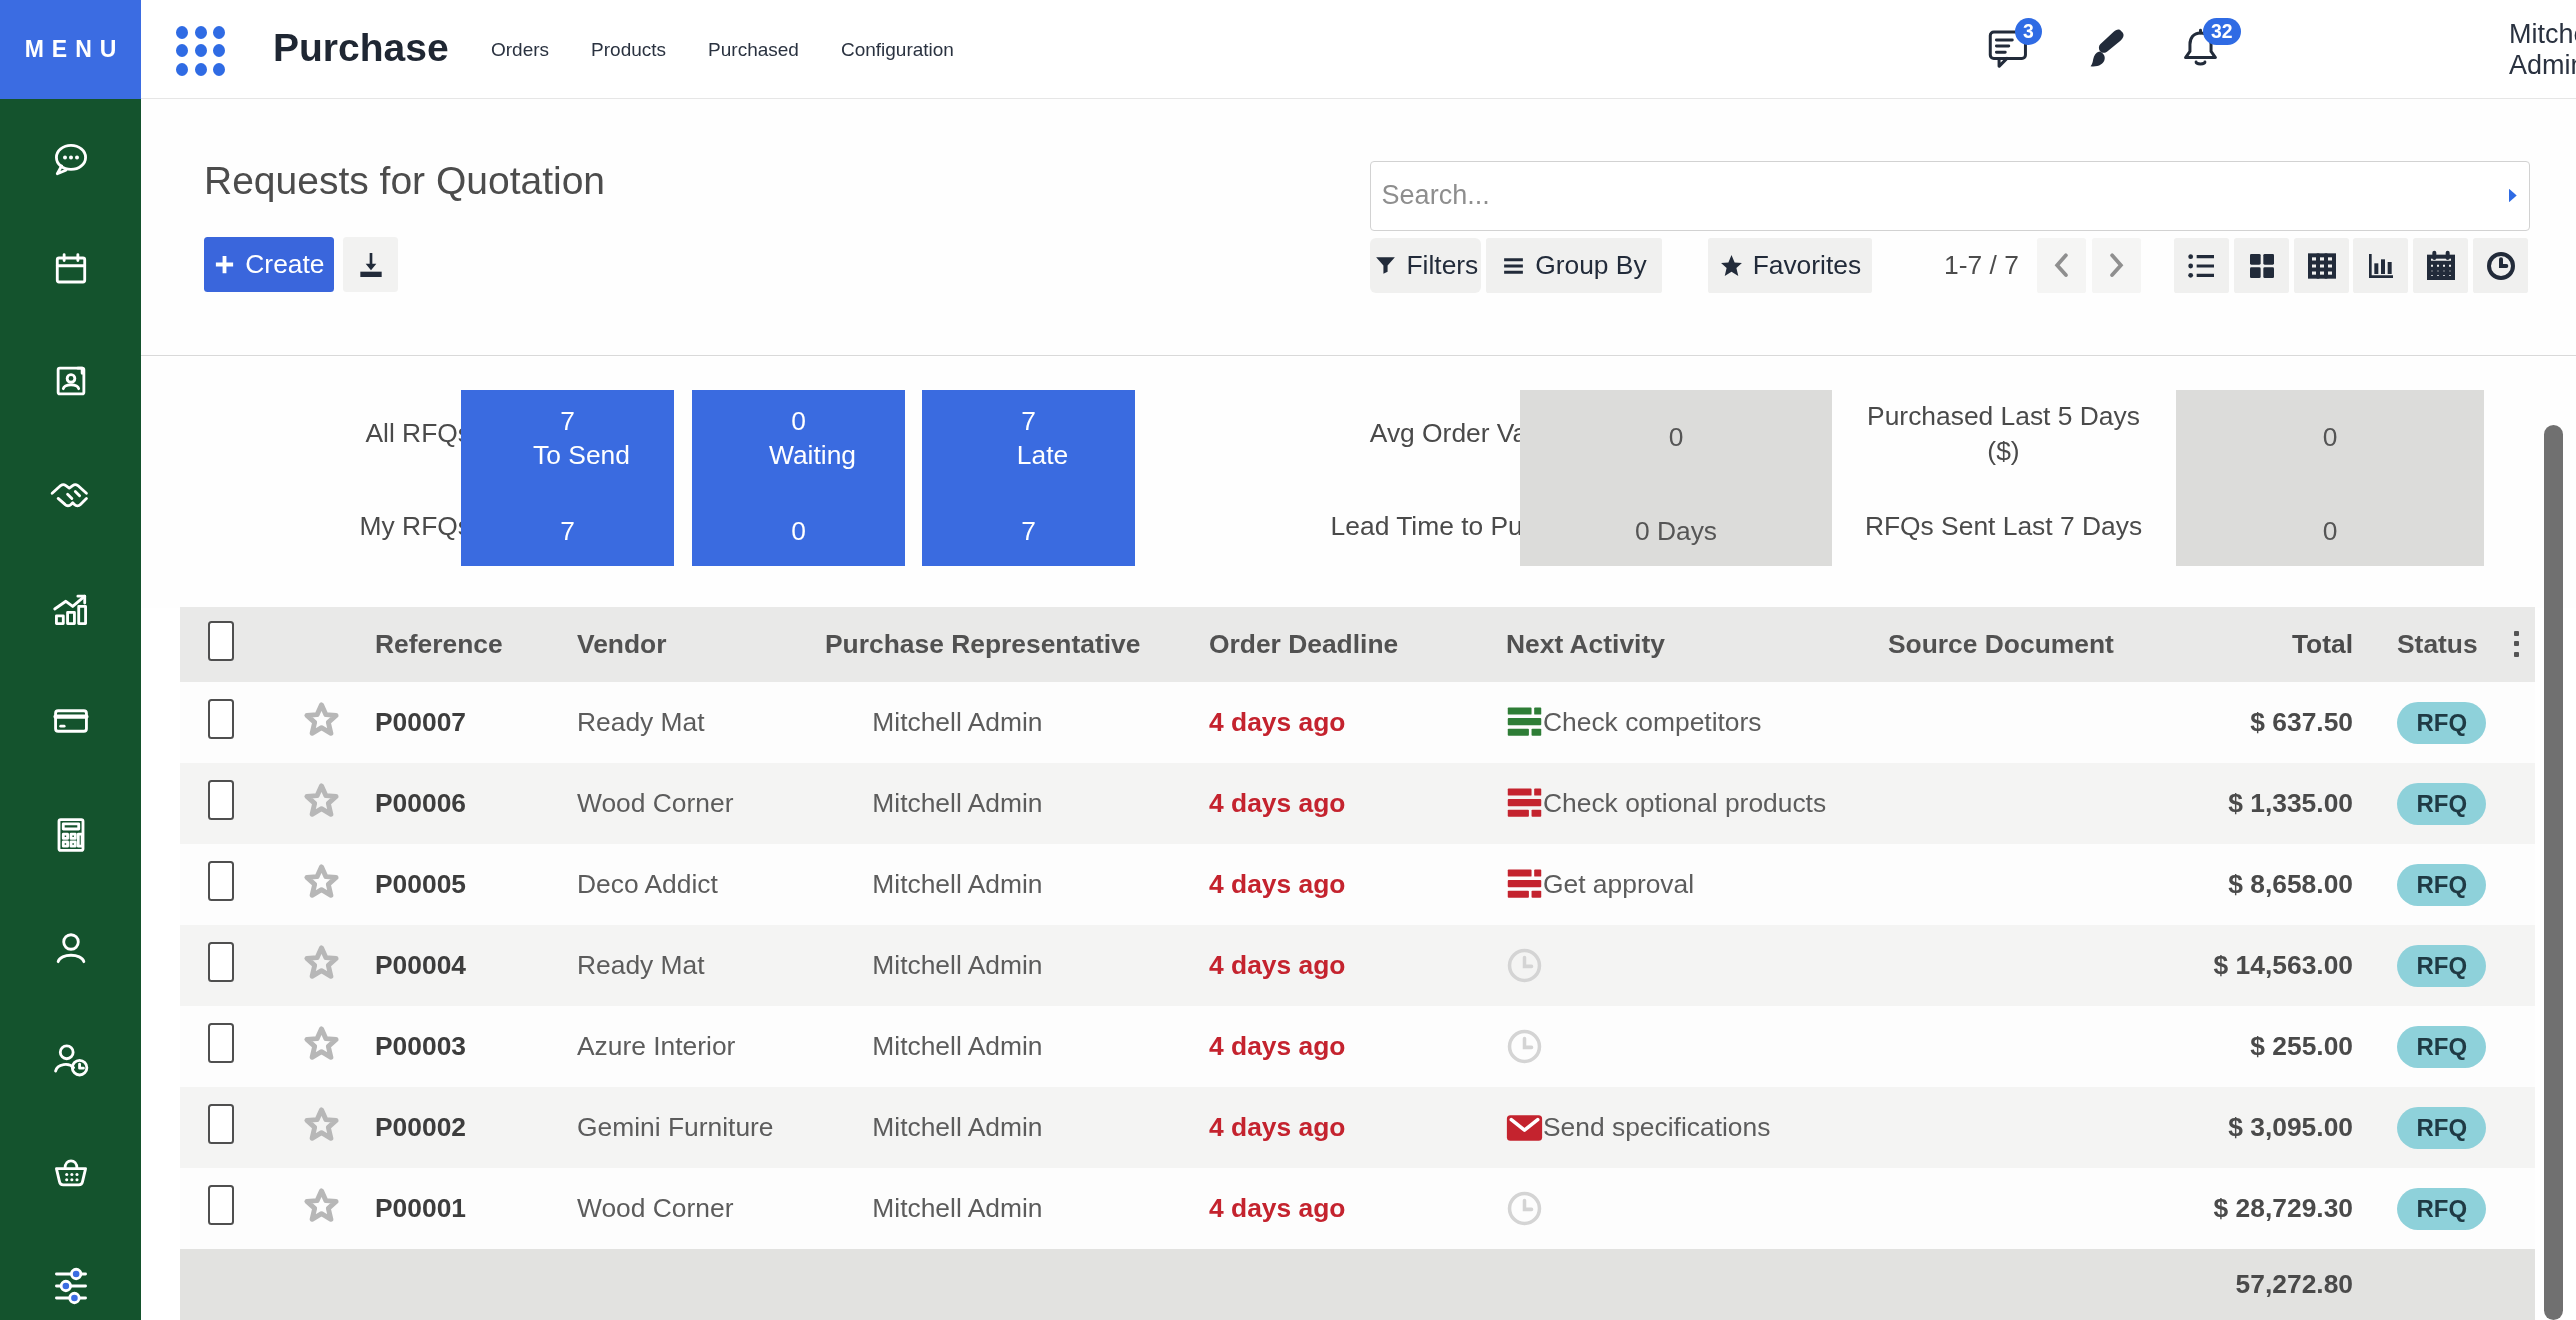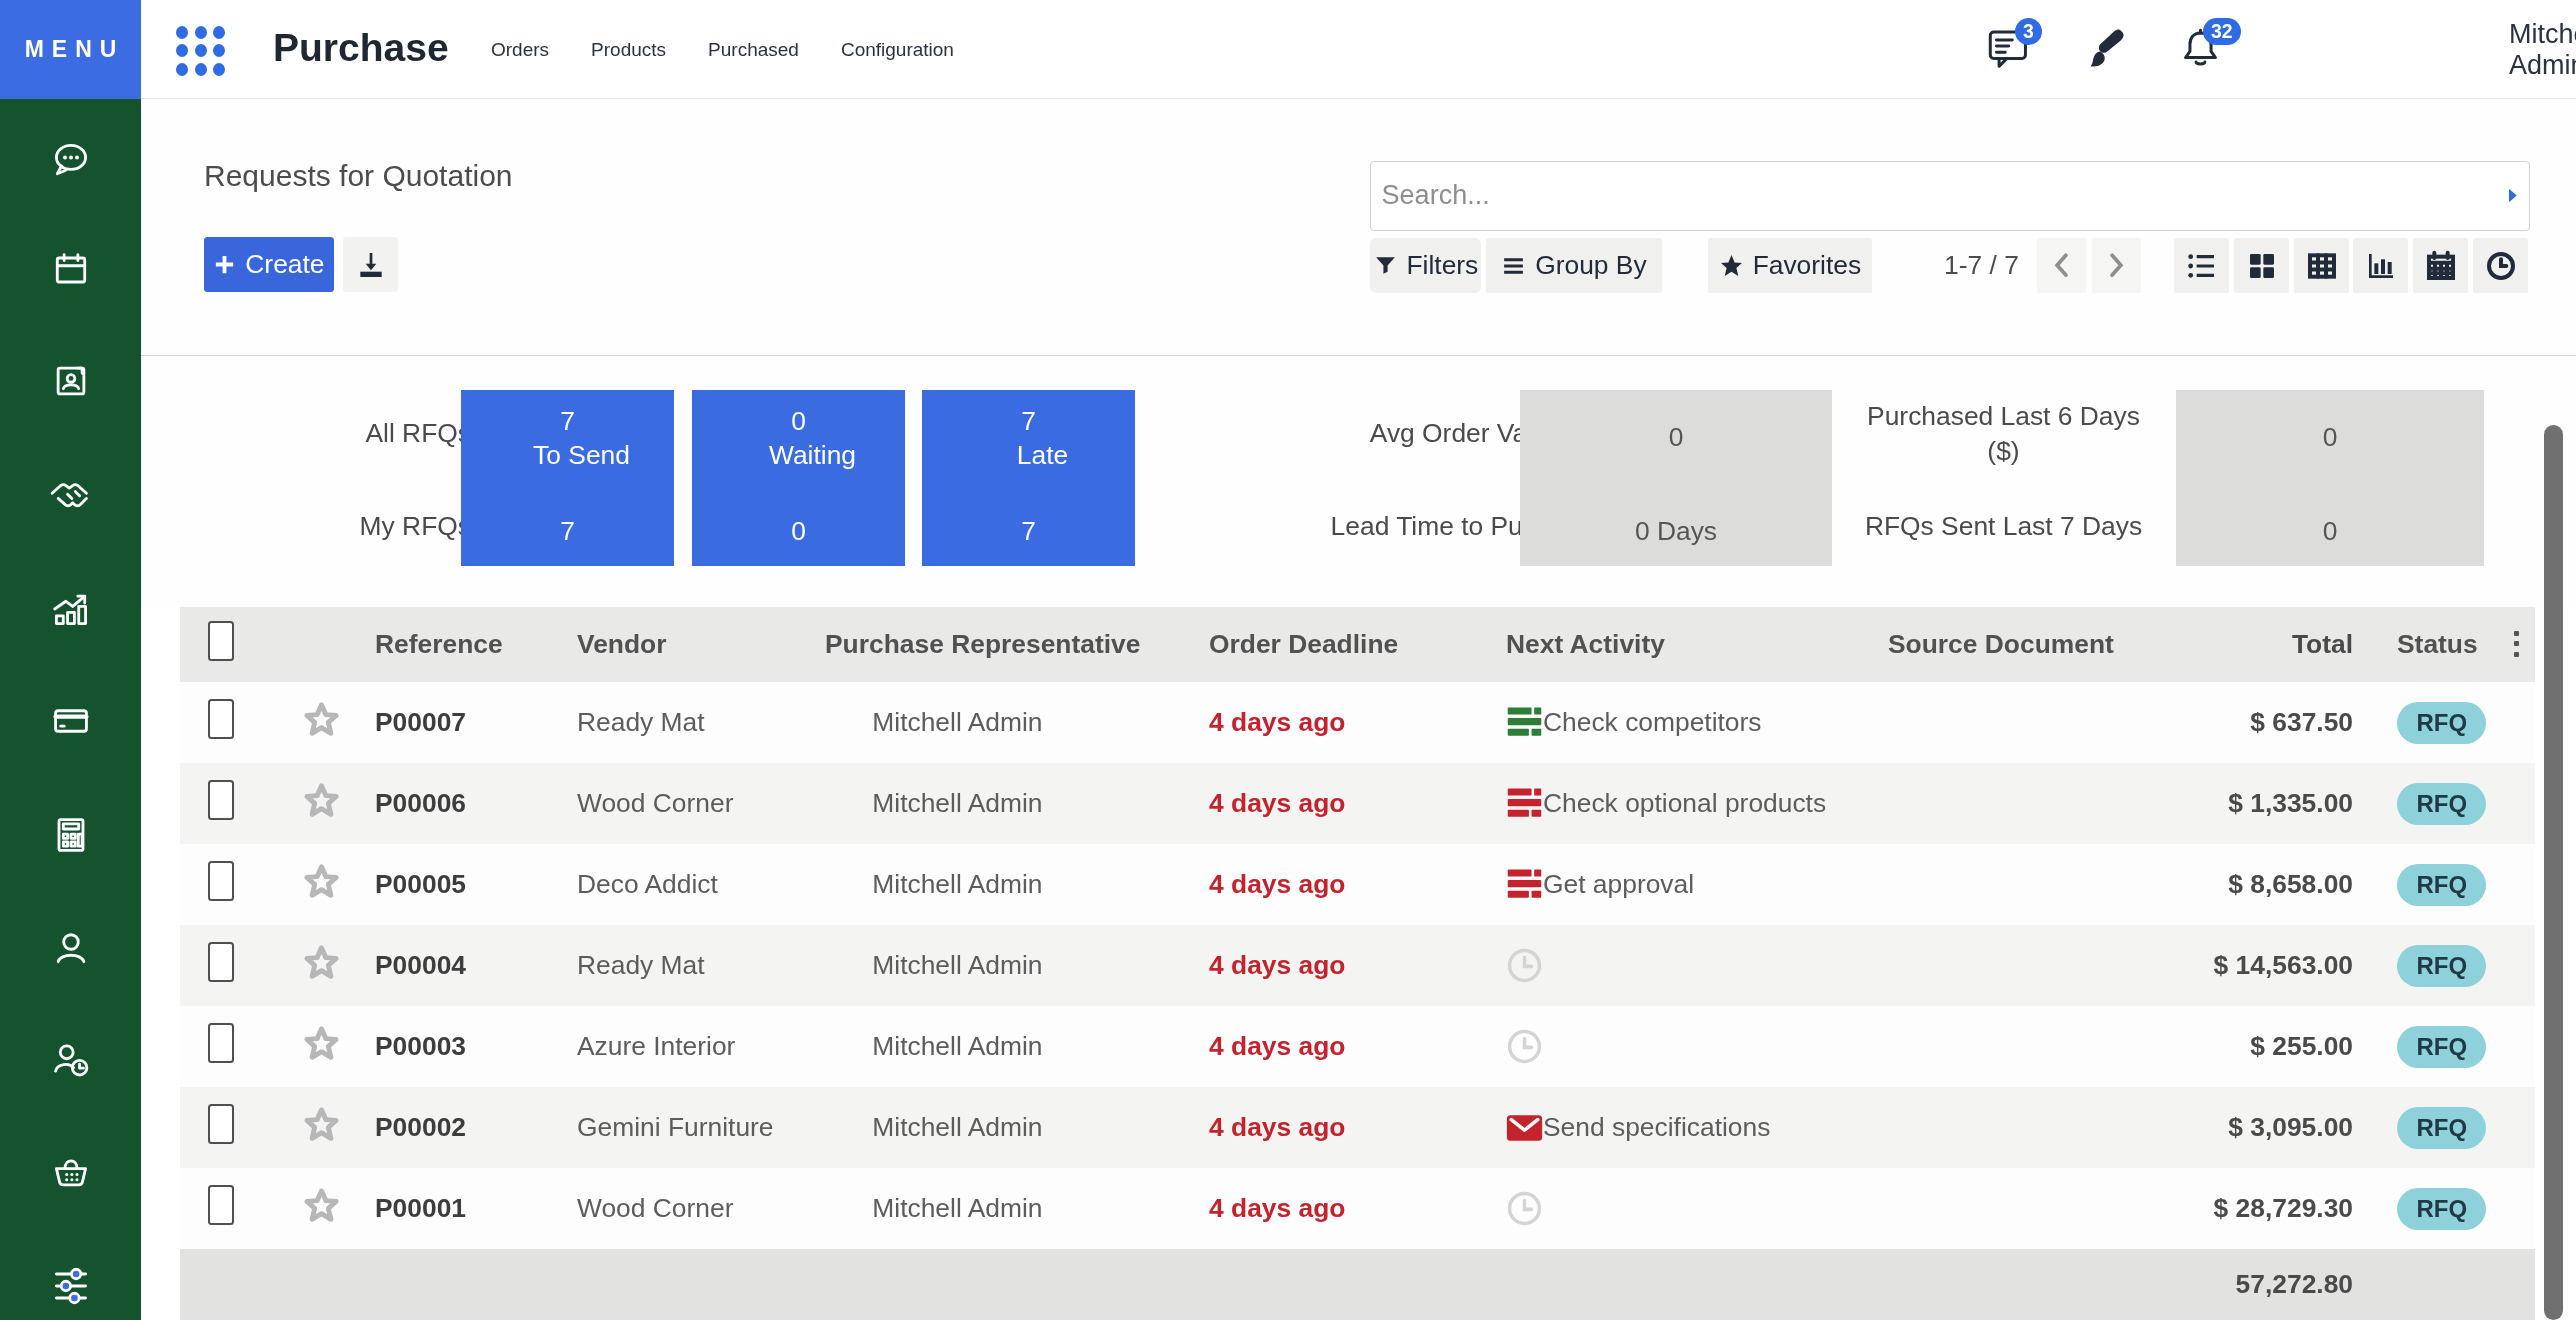--- a/index.html
+++ b/index.html
@@ -34,21 +34,21 @@
   .avatar { border-radius:50%; display:inline-block;
     background:
       radial-gradient(circle at 50% 34%, #e9c9a5 0 24%, rgba(0,0,0,0) 25%),
       radial-gradient(circle at 50% 20%, #56땀413 0 0, #564132 0 20%, rgba(0,0,0,0) 21%),
       radial-gradient(circle at 50% 88%, #7d8388 0 30%, rgba(0,0,0,0) 31%),
       linear-gradient(135deg,#9a6f52,#75543e); }
 
   
   #control { position:absolute; left:141px; top:99px; width:2435px; height:257px; background:#fefefe;
     border-bottom:0.9px solid #d9d9d9; }
-  #page-title { position:absolute; left:63px; top:60px; font-size:30px; color:#4c4c4c; }
+  #page-title { position:absolute; left:63px; top:60px; font-size:39px; color:#4c4c4c; }
   #create-btn { position:absolute; left:63px; top:138px; width:130px; height:55px; background:#3a66dc;
     color:#fff; font-size:26.4px; border:none; border-radius:3.5px; cursor:pointer;
     display:flex; align-items:center; justify-content:center; gap:8.8px; }
   #download-btn { position:absolute; left:202px; top:138px; width:55px; height:55px; background:#f2f2f1;
     border:none; border-radius:3.5px; cursor:pointer; display:flex; align-items:center; justify-content:center; }
   #search-box { position:absolute; left:1229px; top:62px; width:1160px; height:70px; background:#fff;
     border:1.8px solid #d2d2d2; border-radius:4px; }
   #search-input { position:absolute; left:10.6px; top:0; width:1109px; height:67px; border:none; outline:none;
     font-size:27px; color:#333; font-family:"Liberation Sans",sans-serif; }
   #search-input::placeholder { color:#8e8e8e; }
@@ -390,21 +390,21 @@
     <span class="t-val2">7</span>
   </div>
 
   <div class="dash-label r1" id="lbl-avg">Avg Order Value ($)</div>
   <div class="dash-label r2" id="lbl-lead">Lead Time to Purchase</div>
   <div class="gtile" id="gtile-0">
     <span class="g-val1">0</span>
     <span class="g-val2">0 Days</span>
   </div>
 
-  <div class="dash-label" id="lbl-purch">Purchased Last 6 Days ($)</div>
+  <div class="dash-label" id="lbl-purch">Purchased Last 5 Days ($)</div>
   <div class="dash-label r2" id="lbl-rfqsent">RFQs Sent Last 7 Days</div>
   <div class="gtile" id="gtile-1">
     <span class="g-val1">0</span>
     <span class="g-val2">0</span>
   </div>
 </div>
 
 <div id="table">
   <div id="thead" class="tgrid">
     <div></div>

